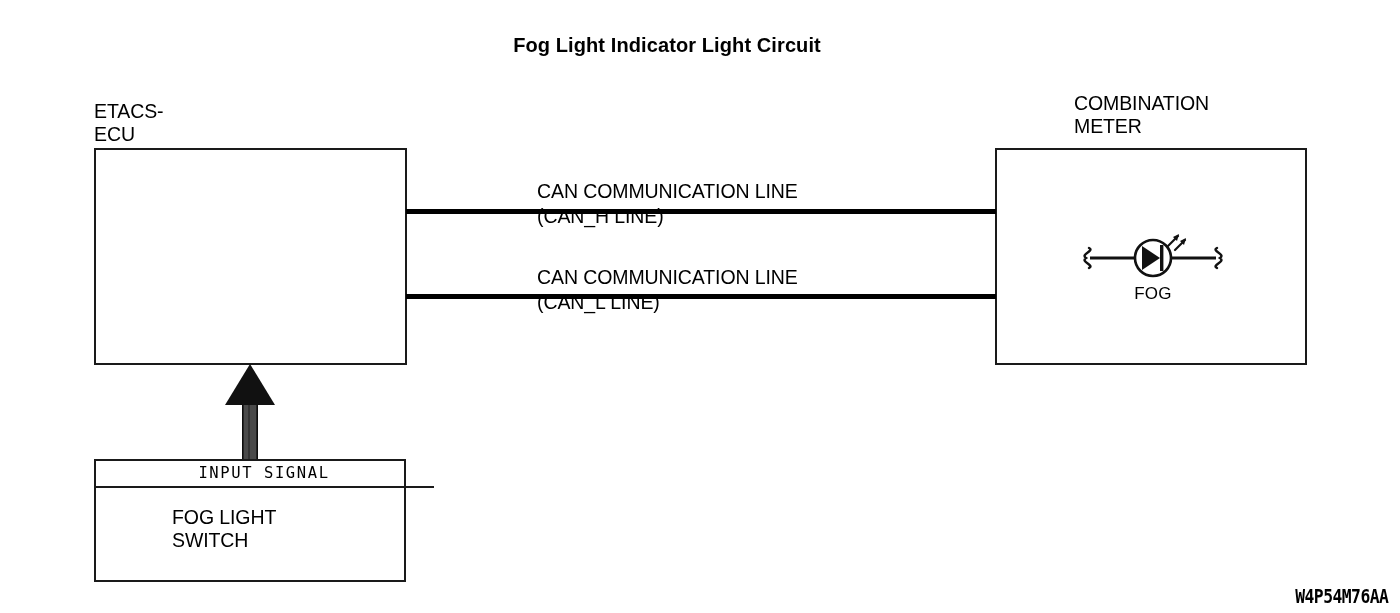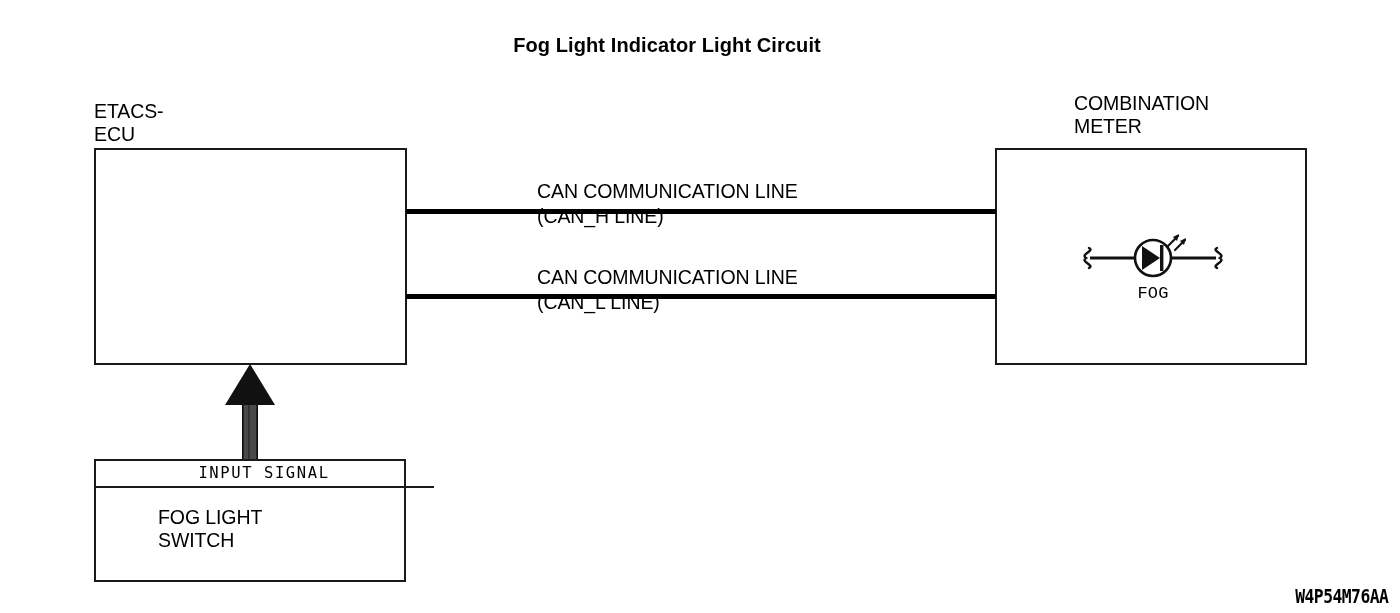--- a/index.html
+++ b/index.html
@@ -98,21 +98,21 @@
     border-bottom: 2px solid #1a1a1a;
     display: flex;
     align-items: center;
     justify-content: center;
     font-family: "DejaVu Sans Mono", monospace;
     font-size: 15.5px;
     letter-spacing: 1.6px;
   }
   #fog-light-switch-name {
     position: absolute;
-    left: 158px;
+    left: 172px;
     top: 506px;
     font-size: 19.5px;
     line-height: 23px;
     white-space: pre-line;
     letter-spacing: -0.1px;
   }
 
   
   #fog-indicator-symbol {
     position: absolute;
@@ -120,21 +120,21 @@
     top: 228px;
     width: 154px;
     height: 60px;
   }
   #fog-indicator-caption {
     position: absolute;
     left: 1076px;
     top: 284px;
     width: 154px;
     text-align: center;
-    font-family: Liberation Mono, monospace;
+    font-family: Liberation Sans, sans-serif;
     font-size: 17px;
     letter-spacing: 0.2px;
   }
 
   
   #drawing-code {
     position: absolute;
     right: 12px;
     bottom: 6px;
     font-family: "DejaVu Sans Mono", monospace;

